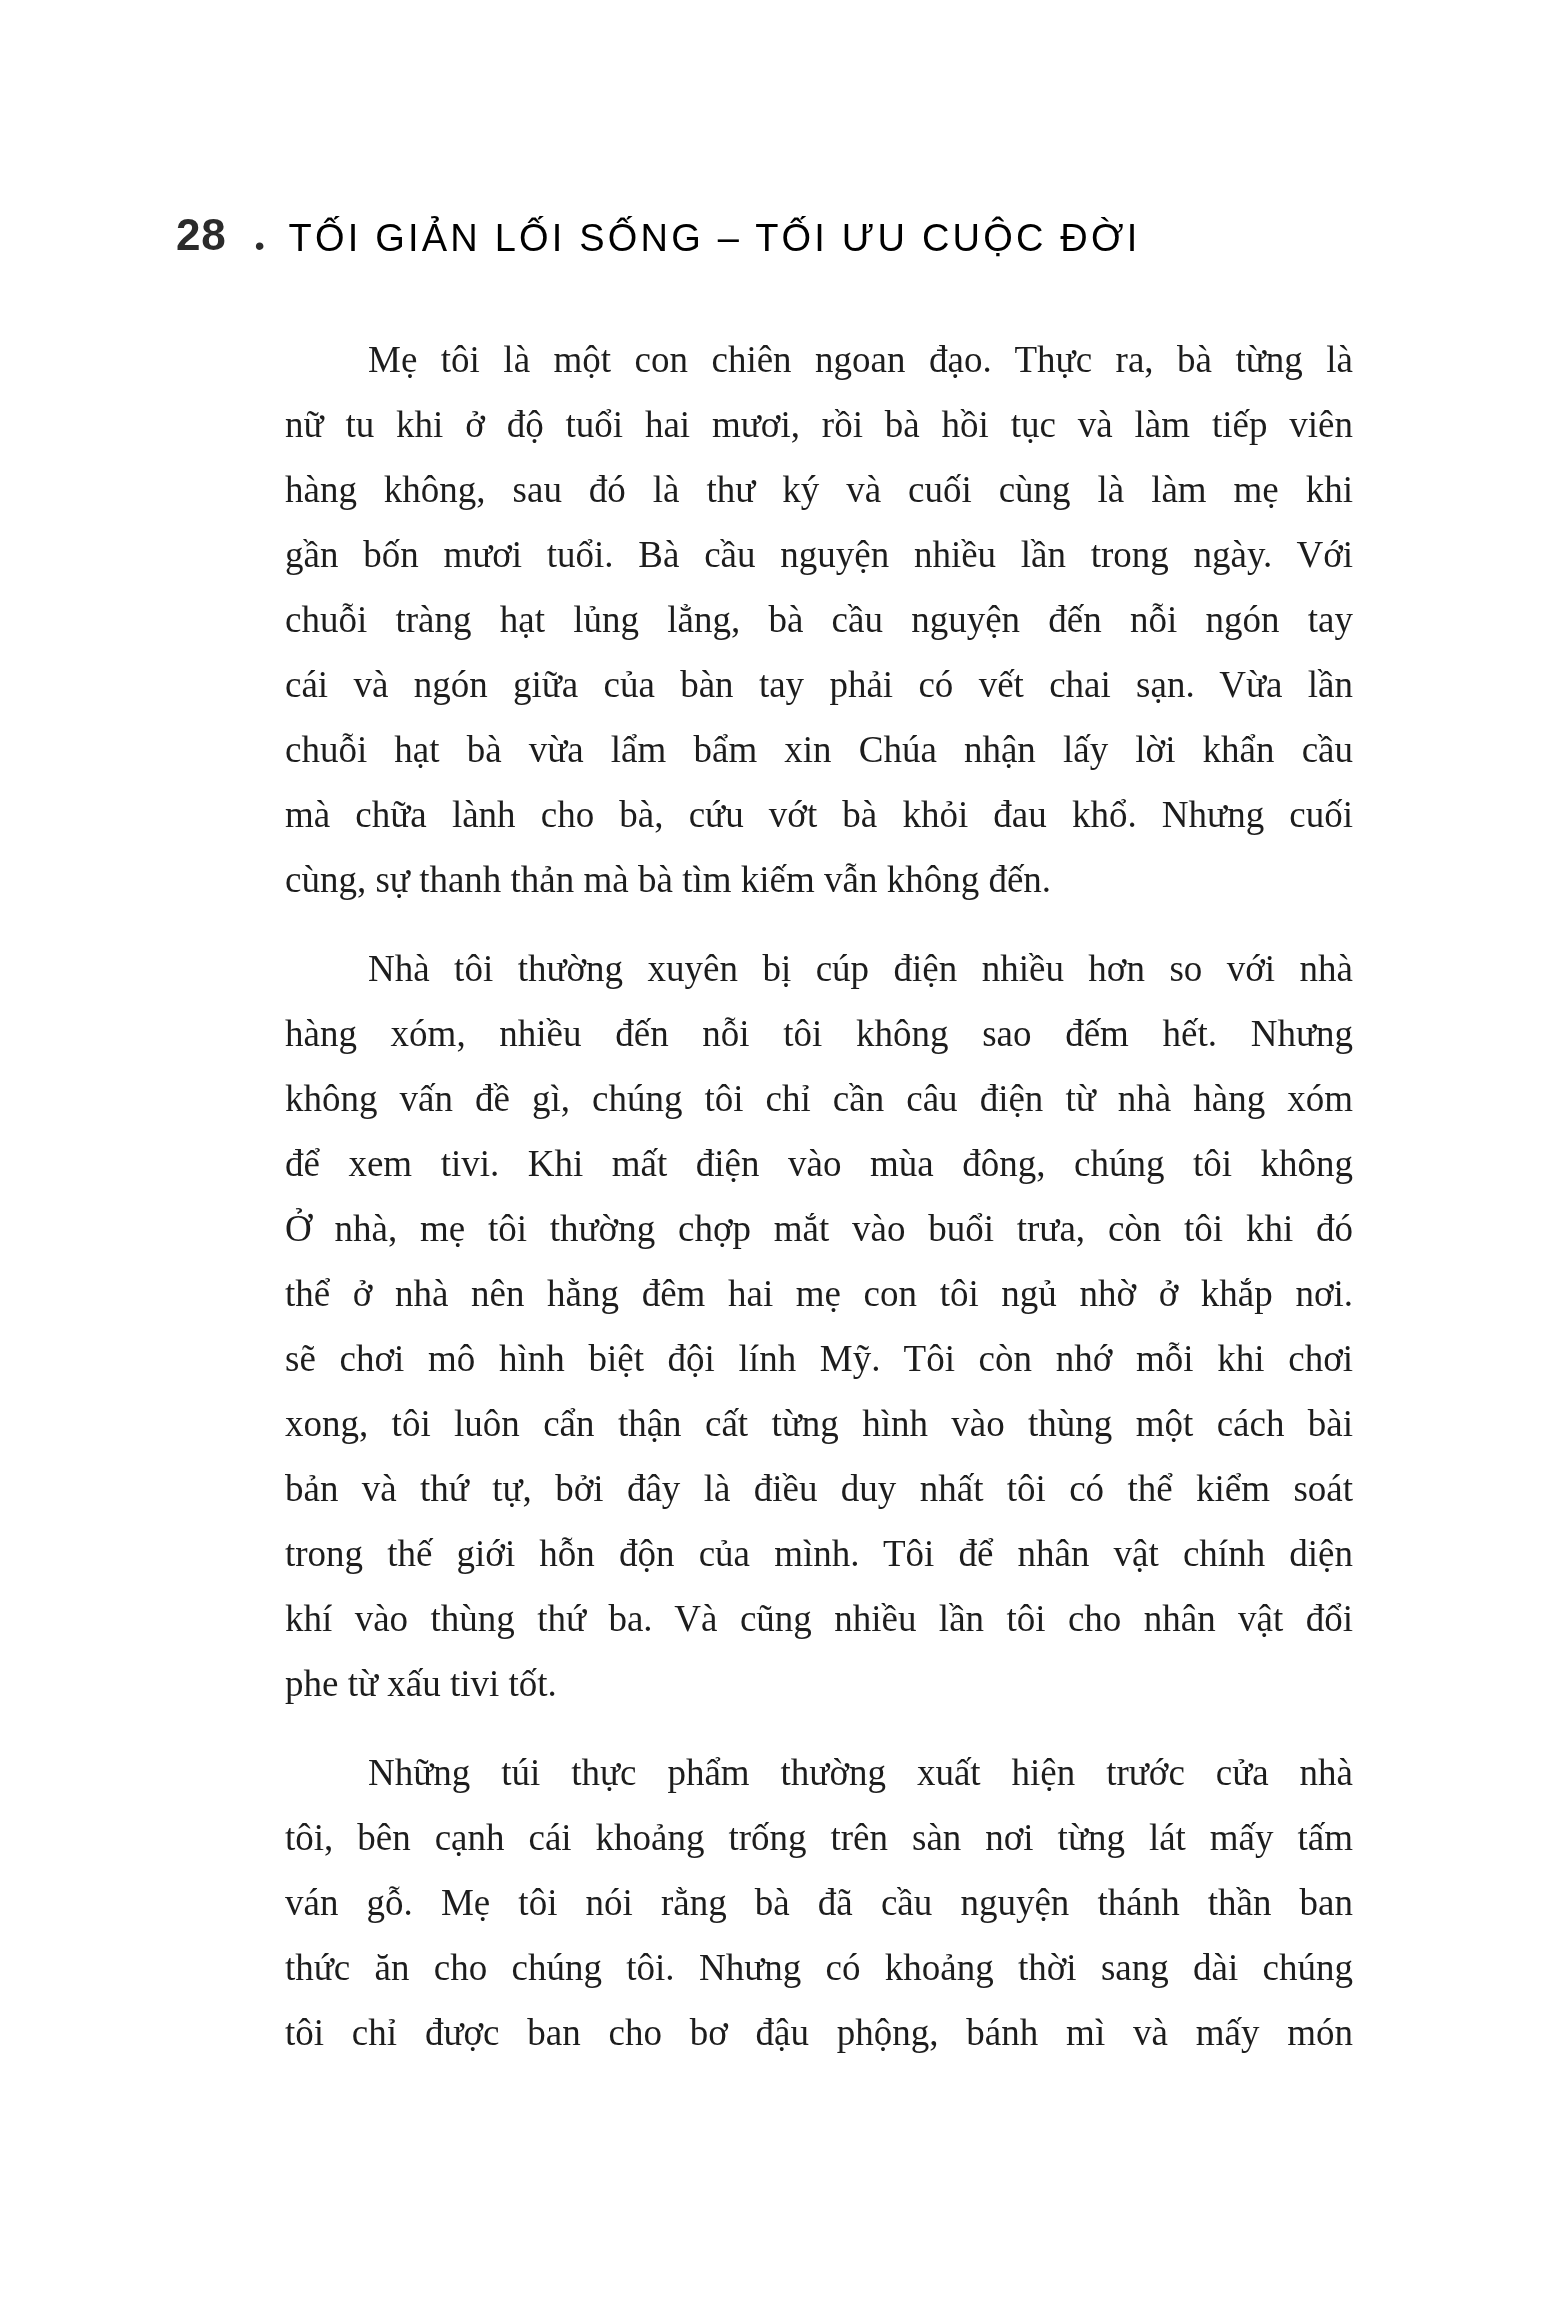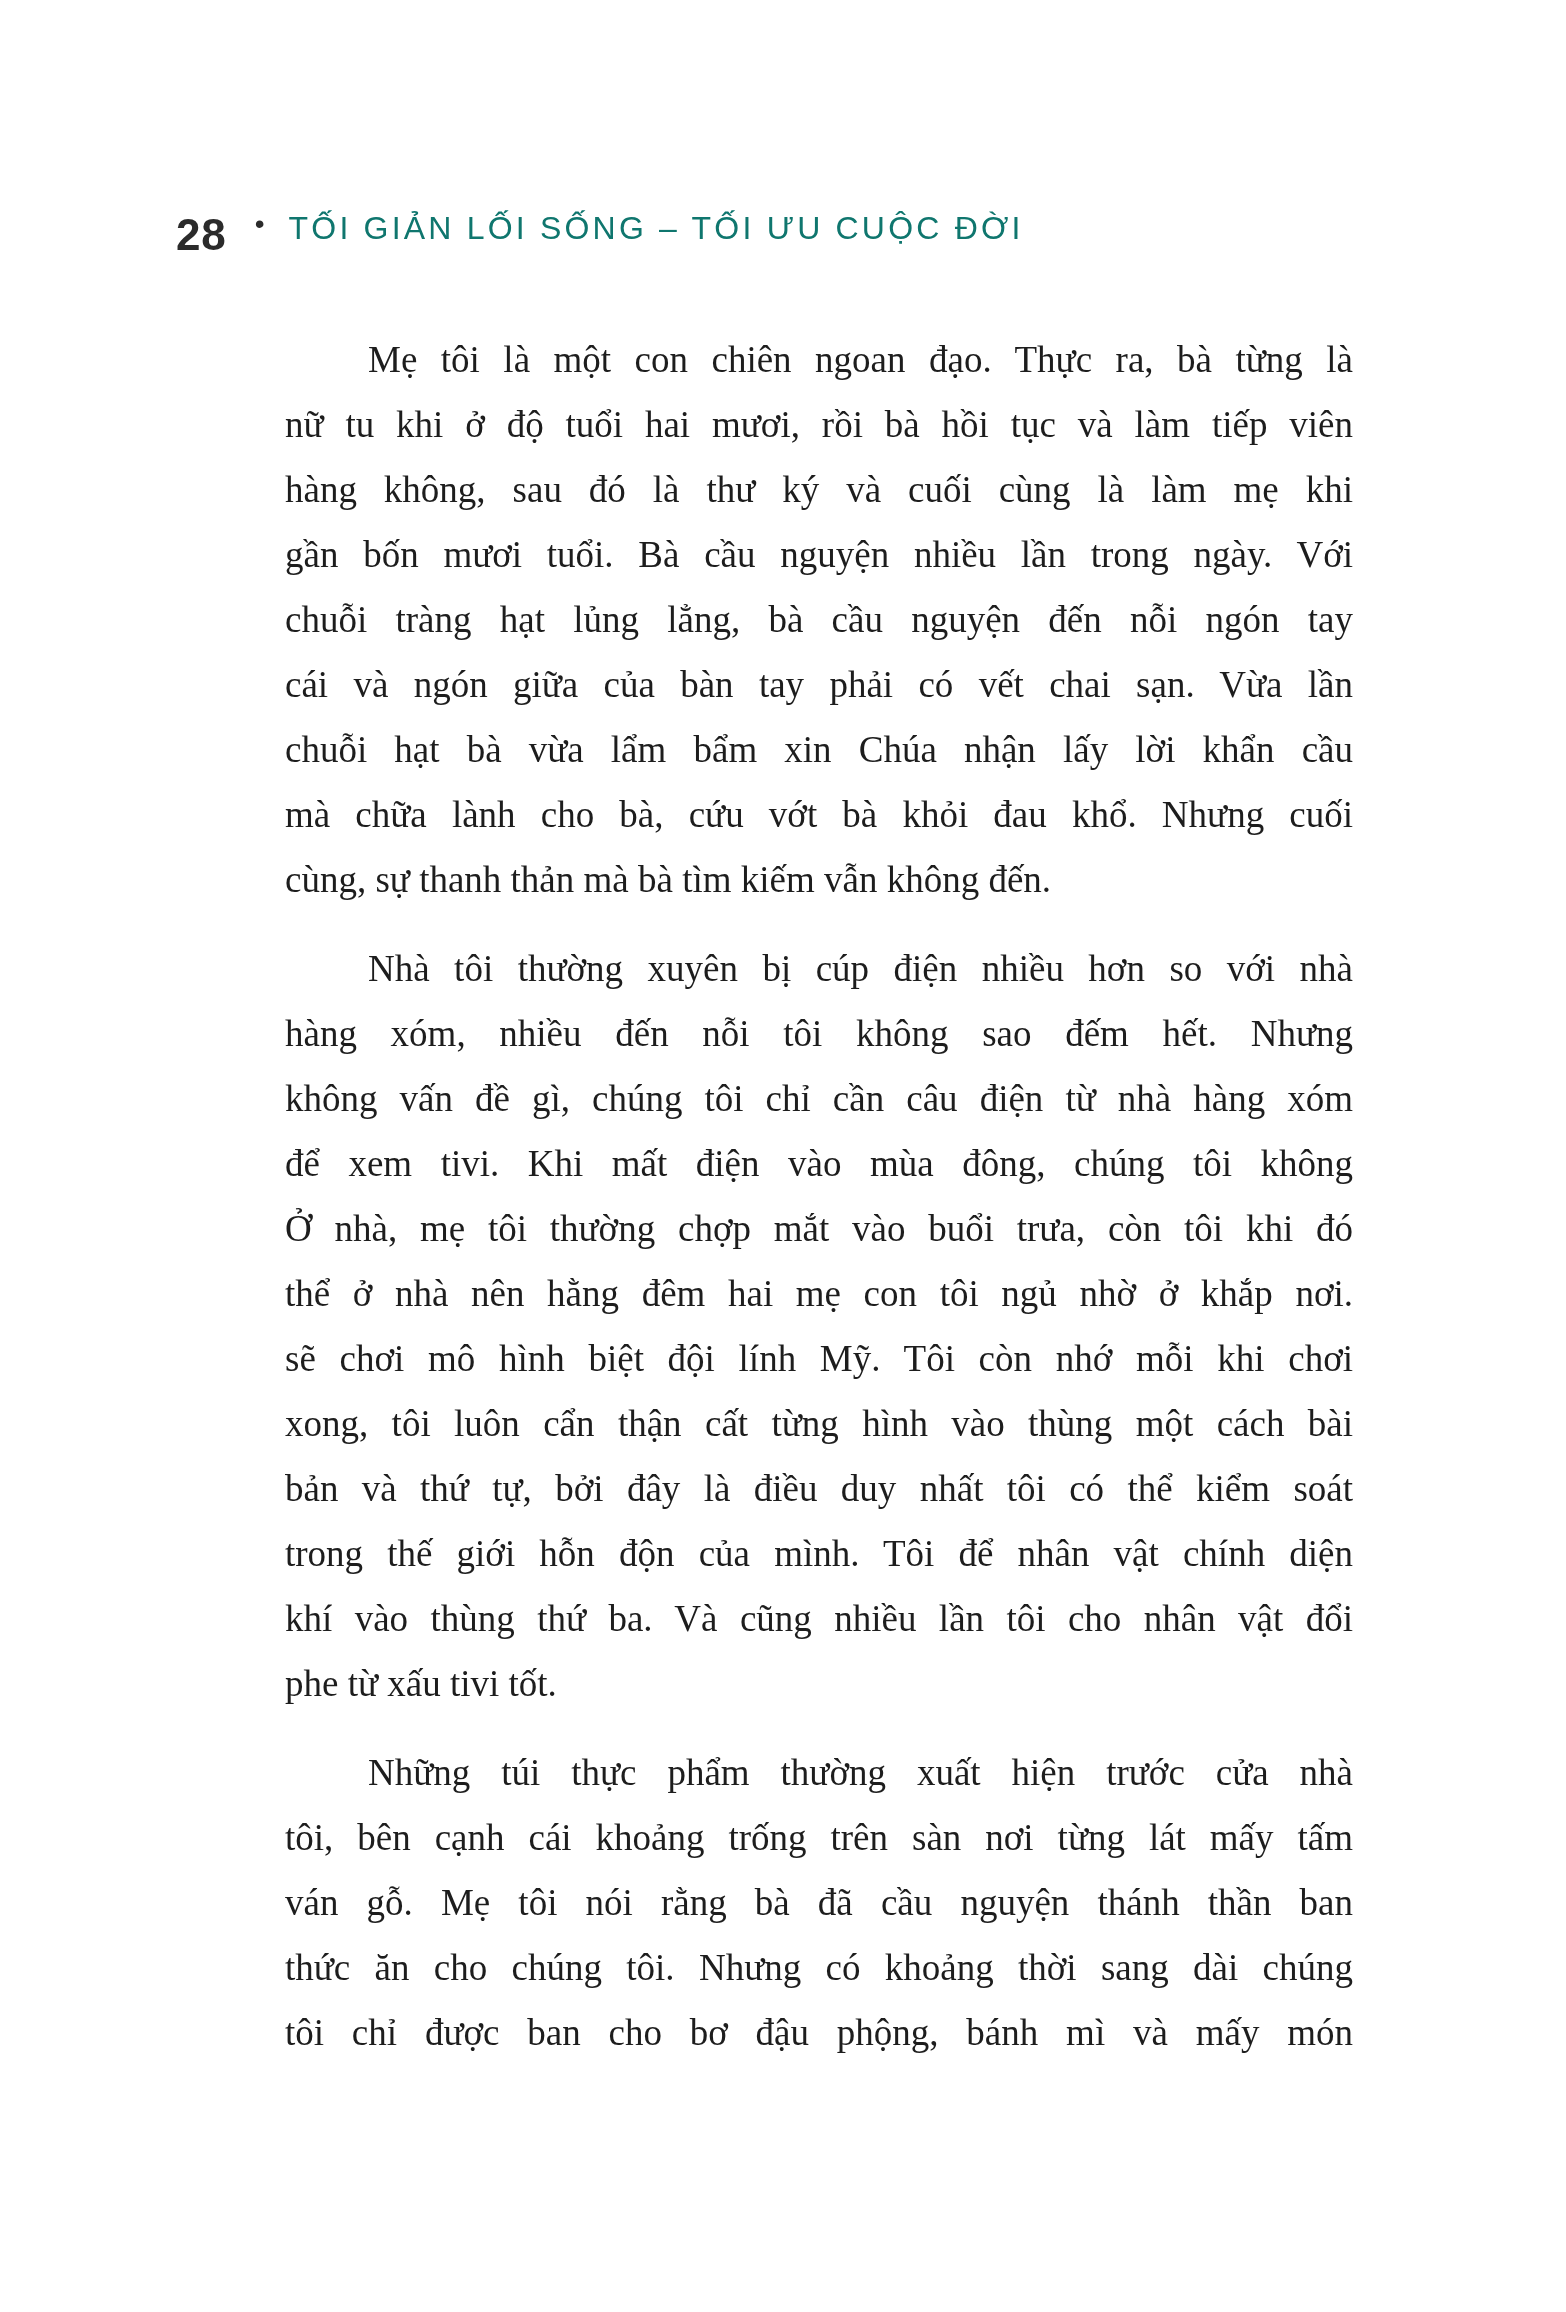--- a/index.html
+++ b/index.html
@@ -12,42 +12,42 @@
     height: 2312px;
     background: #ffffff;
     overflow: hidden;
   }
 
   .page-header {
     position: absolute;
     left: 176px;
     top: 210px;
     display: flex;
-    align-items: flex-start;
+    align-items: flex-end;
     white-space: nowrap;
   }
   .page-number {
     font-family: "Liberation Sans", sans-serif;
     font-weight: 700;
     font-size: 44px;
     color: #2b2b2b;
     letter-spacing: 0.9px;
   }
   .header-bullet {
     font-family: "Liberation Sans", sans-serif;
     font-size: 28px;
     color: #2b2b2b;
     margin: 0 24px 0 28px;
     line-height: 1;
   }
   .running-title {
     font-family: "Liberation Sans", sans-serif;
     font-weight: 300;
-    font-size: 32px;
-    color: #0f766e;
+    font-size: 38px;
+    color: #000000;
     letter-spacing: 3.2px;
   }
 
   .body-text {
     position: absolute;
     left: 249px;
     top: 327px;
     width: 1104px;
     font-size: 37px;
     line-height: 65px;

